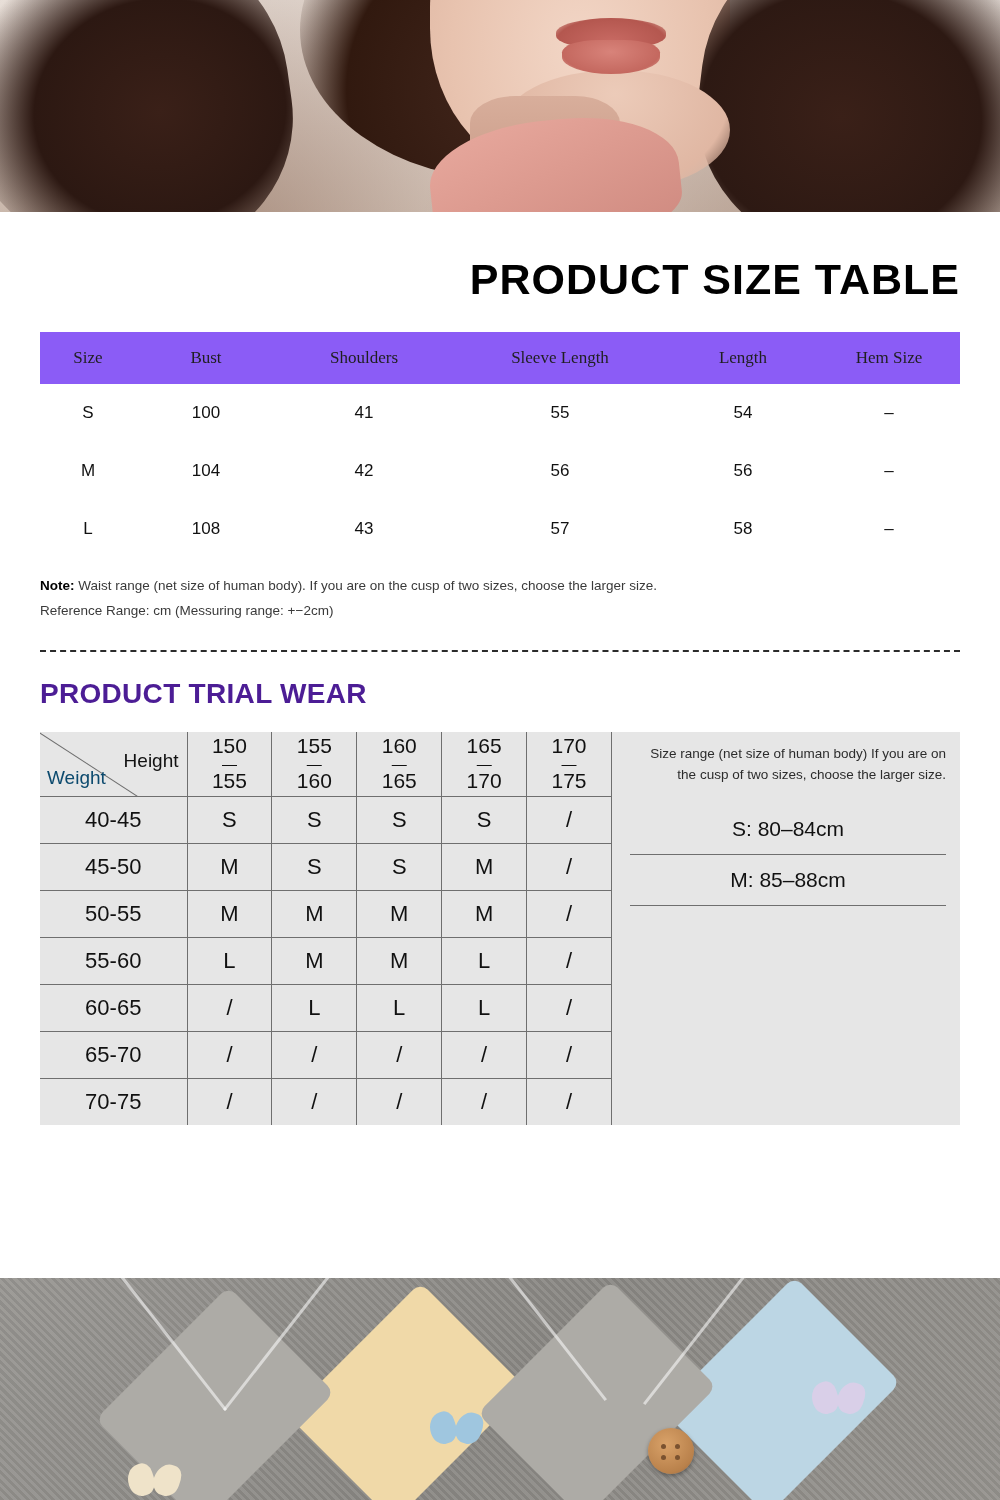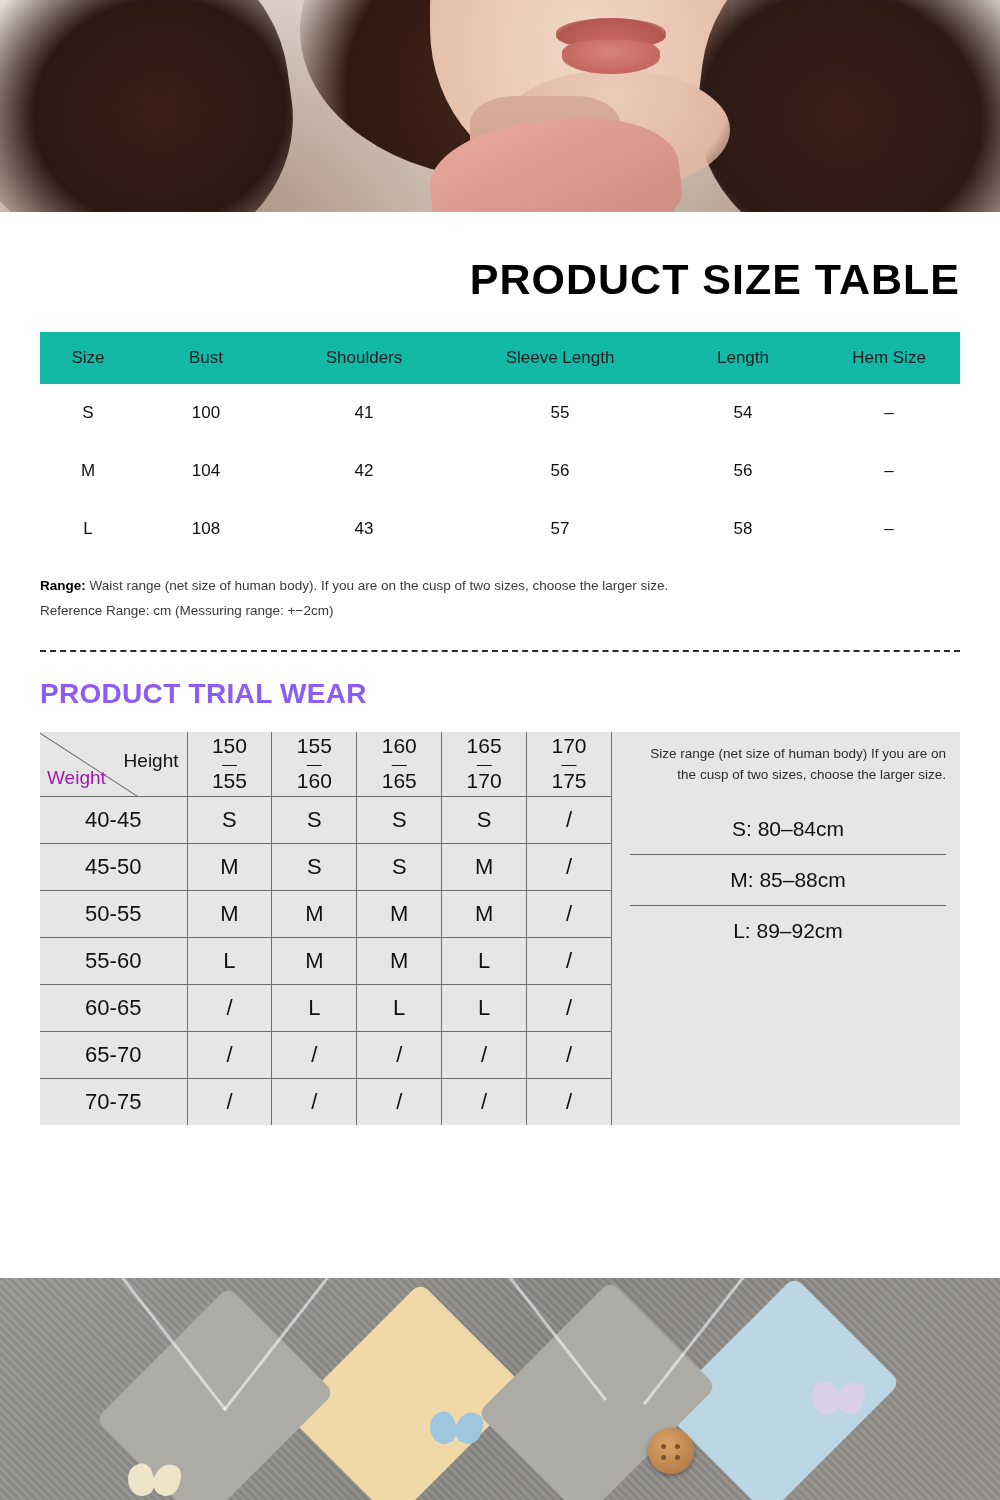--- a/index.html
+++ b/index.html
@@ -118,21 +118,22 @@
     color: #000;
   }
 
   
   table.size-table {
     width: 920px;
     border-collapse: collapse;
     margin: 0 auto;
   }
   table.size-table thead tr {
-    background: #14b8a6;
+    background: #8b5cf6;
+    font-family: Liberation Serif, serif;
   }
   table.size-table th {
     font-size: 17px;
     font-weight: normal;
     color: #1f1f1f;
     padding: 16px 0;
     text-align: center;
   }
   table.size-table td {
     font-size: 17px;
@@ -164,21 +165,21 @@
     margin: 26px auto 0 auto;
     border-top: 2px dashed #2b2b2b;
     height: 0;
   }
 
   .subtitle {
     width: 920px;
     margin: 26px auto 22px auto;
     font-size: 28px;
     font-weight: bold;
-    color: #8b5cf6;
+    color: #4c1d95;
     letter-spacing: 0.3px;
   }
 
   
   .trial-wrap {
     width: 920px;
     margin: 0 auto;
     background: #e6e6e6;
     display: flex;
   }
@@ -229,21 +230,21 @@
   .corner-cell .lbl-h {
     position: absolute;
     right: 8px; top: 18px;
     font-size: 19px;
     color: #111;
   }
   .corner-cell .lbl-w {
     position: absolute;
     left: 7px; bottom: 7px;
     font-size: 19px;
-    color: #a21caf;
+    color: #0c4a6e;
   }
   .range-head {
     width: 82px;
     height: 92px;
     padding: 3px;
     vertical-align: middle;
   }
   .range-head .rh {
     display: flex;
     flex-direction: column;
@@ -411,21 +412,21 @@
           <td>43</td>
           <td>57</td>
           <td>58</td>
           <td>–</td>
         </tr>
       </tbody>
     </table>
 
     <div class="note">
       <div>
-        <b>Range:</b>
+        <b>Note:</b>
         <span>Waist range (net size of human body). If you are on the cusp of two sizes, choose the larger size.</span>
       </div>
       <div>Reference Range: cm (Messuring range: +−2cm)</div>
     </div>
 
     <div class="divider"></div>
 
     <h2 class="subtitle">PRODUCT TRIAL WEAR</h2>
 
     <div class="trial-wrap">
@@ -531,21 +532,20 @@
           <td>/</td>
         </tr>
       </tbody>
         </table>
 
       <div class="side-panel">
         <p class="side-note">Size range (net size of human body) If you are on the cusp of two sizes, choose the larger size.</p>
         <div class="side-sizes">
           <div class="side-size bordered">S: 80–84cm</div>
           <div class="side-size bordered">M: 85–88cm</div>
-          <div class="side-size">L: 89–92cm</div>
         </div>
       </div>
     </div>
 
   </div>
 
   <div class="photo-bottom">
     <div class="knit"></div>
     <div class="diamond dcream" style="left:332px; top:30px;"></div>
     <div class="diamond dblue" style="left:706px; top:24px;"></div>

